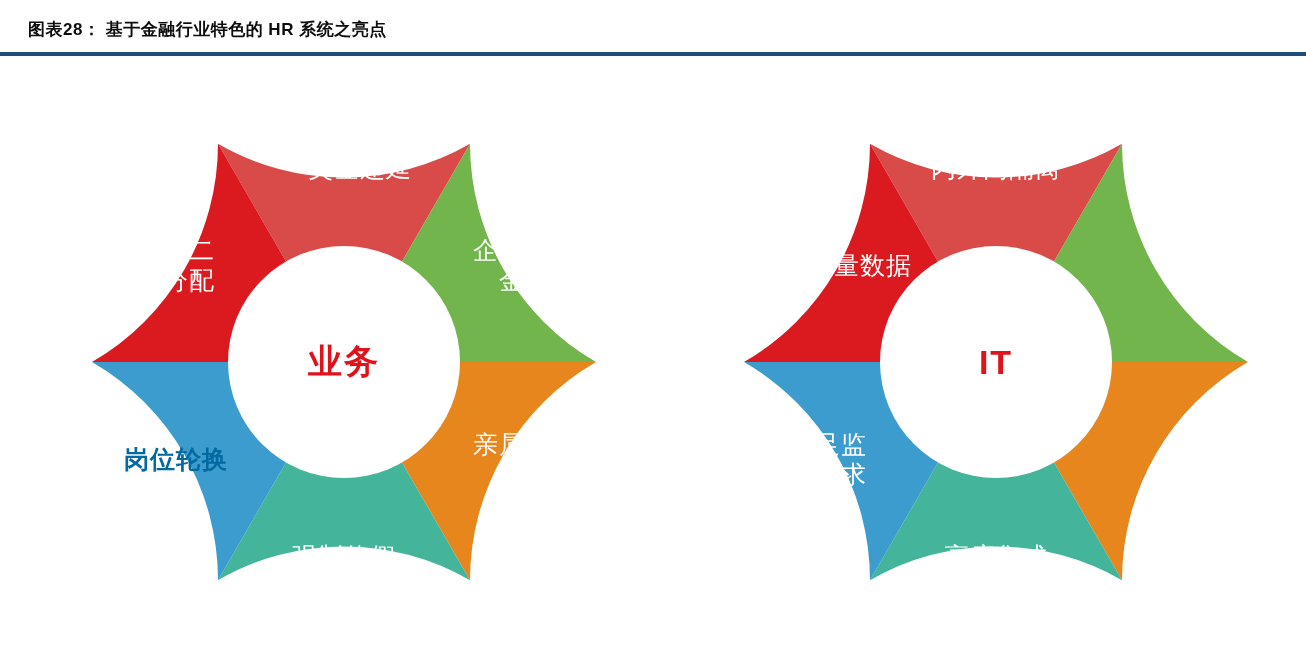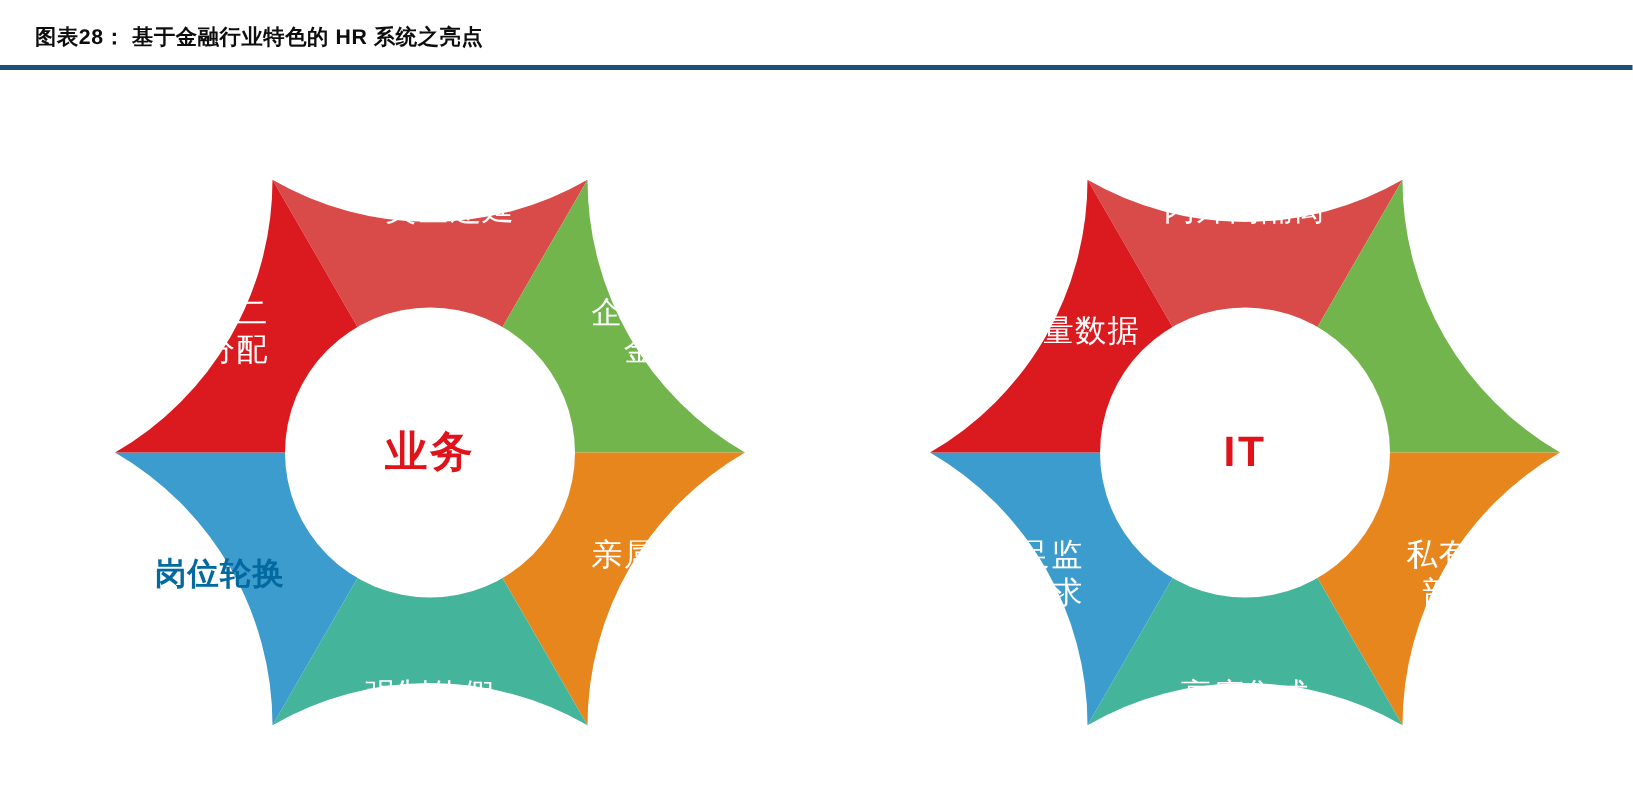--- a/index.html
+++ b/index.html
@@ -84,19 +84,17 @@
       <path d="M 378 470.23840175367854 A 252 252 0 0 0 126.00000000000006 470.23840175367854 L 194.00000000000003 352.4589468389949 A 116 116 0 0 1 310 352.45894683899485 Z" fill="#44B49B"></path>
       <path d="M 126.00000000000006 470.23840175367854 A 252 252 0 0 0 0 252.00000000000003 L 136 252 A 116 116 0 0 1 194.00000000000003 352.4589468389949 Z" fill="#3B9CCD"></path>
       <path d="M 0 252.00000000000003 A 252 252 0 0 0 125.99999999999989 33.76159824632154 L 193.99999999999994 151.54105316100515 A 116 116 0 0 1 136 252 Z" fill="#DB1A20"></path>
       <circle cx="252" cy="252" r="116" fill="#FFFFFF"></circle>
     </svg>
   <div class="donut-center-label">
     <span style="color: rgb(224, 18, 26);">IT</span>
   </div>
 <div class="seg-label" style="left: 252px; top: 58px; color: rgb(255, 255, 255);">内外网隔离</div>
     <div class="seg-label" style="left: 420.009px; top: 155px; color: rgb(255, 255, 255); margin-left: 44px;">自主可控</div>
-    <div class="seg-label" style="left: 420.009px; top: 349px; color: rgb(255, 255, 255);">私有化
-部署</div>
     <div class="seg-label" style="left: 252px; top: 446px; color: rgb(255, 255, 255);">高度集成</div>
     <div class="seg-label" style="left: 83.9911px; top: 349px; color: rgb(255, 255, 255);">满足监
 管要求</div>
     <div class="seg-label" style="left: 83.9911px; top: 155px; color: rgb(255, 255, 255); margin-left: 32px;">海量数据</div>
   </div>
 
 </body></html>

